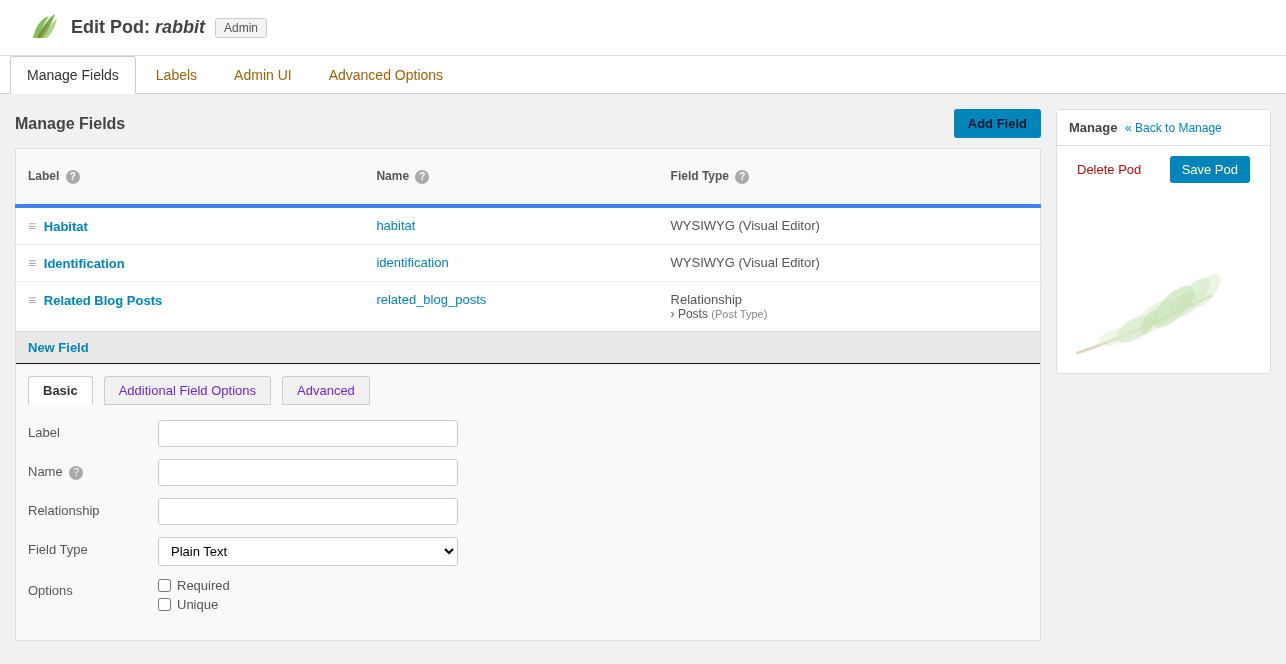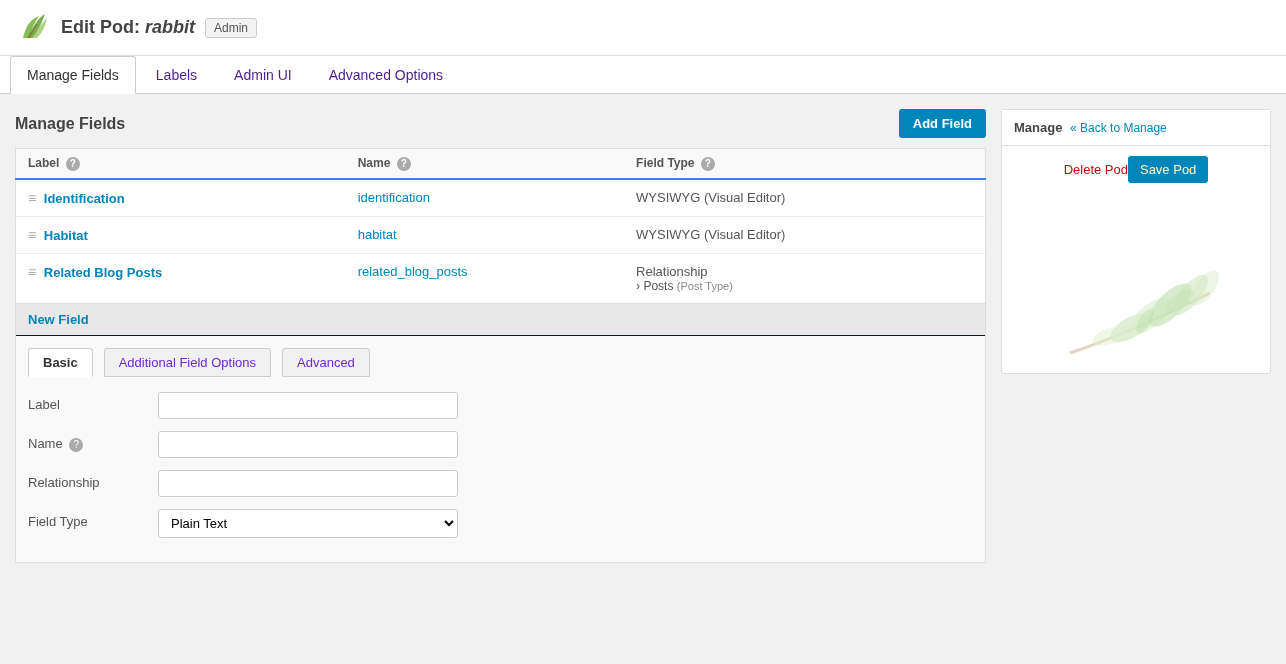--- a/index.html
+++ b/index.html
@@ -2,21 +2,21 @@
 <html><head>
   <meta charset="utf-8">
   <style>
     * { box-sizing: border-box; margin: 0; padding: 0; }
     body { font-family: -apple-system, BlinkMacSystemFont, "Segoe UI", Arial, sans-serif; font-size: 13px; background: #f1f1f1; color: #333; }
 
     
     .page-header {
       background: #fff;
       border-bottom: 1px solid #ddd;
-      padding: 8px 15px;
+      padding: 8px 25px;
       display: flex;
       align-items: center;
       gap: 10px;
     }
     .logo-icon { width: 36px; height: 36px; }
     .page-title { font-size: 18px; color: #444; }
     .page-title em { font-style: italic; font-weight: bold; }
     .edit-btn {
       background: #f3f3f3;
       border: 1px solid #ccc;
@@ -31,21 +31,21 @@
     .main-tabs {
       background: #fff;
       border-bottom: 1px solid #ccc;
       display: flex;
       padding: 0 10px;
     }
     .main-tab {
       padding: 10px 16px;
       cursor: pointer;
       font-size: 14px;
-      color: #4c1d95;
+      color: #a16207;
       border: 1px solid transparent;
       margin-bottom: -1px;
       background: #f1f1f1;
       margin-right: 3px;
       border-radius: 3px 3px 0 0;
       border-color: #ccc #ccc #fff #ccc;
     }
     .main-tab.active {
       background: #fff;
       color: #333;
@@ -62,61 +62,61 @@
       display: flex;
       gap: 0;
       padding: 15px;
       align-items: flex-start;
     }
     .main-panel {
       flex: 1;
       margin-right: 15px;
     }
     .side-panel {
-      width: 270px;
+      width: 215px;
       background: #fff;
       border: 1px solid #ddd;
       border-radius: 3px;
       min-height: 200px;
     }
 
     
     .section-heading {
       display: flex;
       justify-content: space-between;
       align-items: center;
       margin-bottom: 10px;
     }
     .section-title {
       font-size: 16px;
       font-weight: 600;
       color: #444;
     }
     .add-field-btn {
       background: #0085ba;
-      color: #ffffff;
+      color: #0f172a;
       border: none;
       padding: 7px 14px;
       font-size: 13px;
       cursor: pointer;
       border-radius: 3px;
       font-weight: 600;
     }
 
     
     .fields-table {
       width: 100%;
       border-collapse: collapse;
       background: #fff;
       border: 1px solid #ddd;
     }
     .fields-table th {
       background: #f9f9f9;
-      border-bottom: 2px solid #3b82f6;
-      padding: 7px 12px;
+      border-bottom: 4px solid #3b82f6;
+      padding: 20px 12px;
       text-align: left;
       font-weight: 600;
       color: #555;
       font-size: 12px;
     }
     .fields-table td {
       padding: 10px 12px;
       border-bottom: 1px solid #eee;
       vertical-align: top;
     }
@@ -245,21 +245,21 @@
     .side-panel-header a {
       color: #0085ba;
       text-decoration: none;
       font-weight: normal;
       font-size: 12px;
       margin-left: 4px;
     }
     .side-panel-actions {
       padding: 10px 20px;
       display: flex;
-      justify-content: center;
+      justify-content: space-between;
       align-items: center;
     }
     .delete-pod-btn {
       color: #bc0b0b;
       background: none;
       border: none;
       cursor: pointer;
       font-size: 13px;
       text-decoration: none;
     }
@@ -339,34 +339,34 @@
           <th>
             <span>Field Type</span>
             <span class="help-icon">?</span>
           </th>
         </tr>
       </thead>
       <tbody>
         <tr class="table-row">
           <td>
             <span class="drag-handle">≡</span>
-            <a href="#" class="field-label-link">Identification</a>
-          </td>
-          <td>
-            <a href="#" class="field-name-link">identification</a>
+            <a href="#" class="field-label-link">Habitat</a>
+          </td>
+          <td>
+            <a href="#" class="field-name-link">habitat</a>
           </td>
           <td class="field-type-text">WYSIWYG (Visual Editor)</td>
         </tr>
         <tr class="table-row">
           <td>
             <span class="drag-handle">≡</span>
-            <a href="#" class="field-label-link">Habitat</a>
-          </td>
-          <td>
-            <a href="#" class="field-name-link">habitat</a>
+            <a href="#" class="field-label-link">Identification</a>
+          </td>
+          <td>
+            <a href="#" class="field-name-link">identification</a>
           </td>
           <td class="field-type-text">WYSIWYG (Visual Editor)</td>
         </tr>
         <tr class="table-row">
           <td>
             <span class="drag-handle">≡</span>
             <a href="#" class="field-label-link">Related Blog Posts</a>
           </td>
           <td>
             <a href="#" class="field-name-link">related_blog_posts</a>
@@ -430,20 +430,33 @@
               <option>Boolean (Yes/No)</option>
               <option>File/Image/Video</option>
               <option>Password</option>
               <option>Email</option>
               <option>Phone</option>
               <option>Website</option>
             </select>
           </div>
         </div>
 
+        <div class="form-row">
+          <label class="form-label">Options</label>
+          <div class="form-control">
+            <label>
+              <input type="checkbox" style="">
+              <span>Required</span>
+            </label>
+            <label>
+              <input type="checkbox" style="">
+              <span>Unique</span>
+            </label>
+          </div>
+        </div>
 
       </div>
     </div>
   </div>
 
   <div class="side-panel">
     <div class="side-panel-header">
       <span>Manage</span>
       <a href="#">« Back to Manage</a>
     </div>

